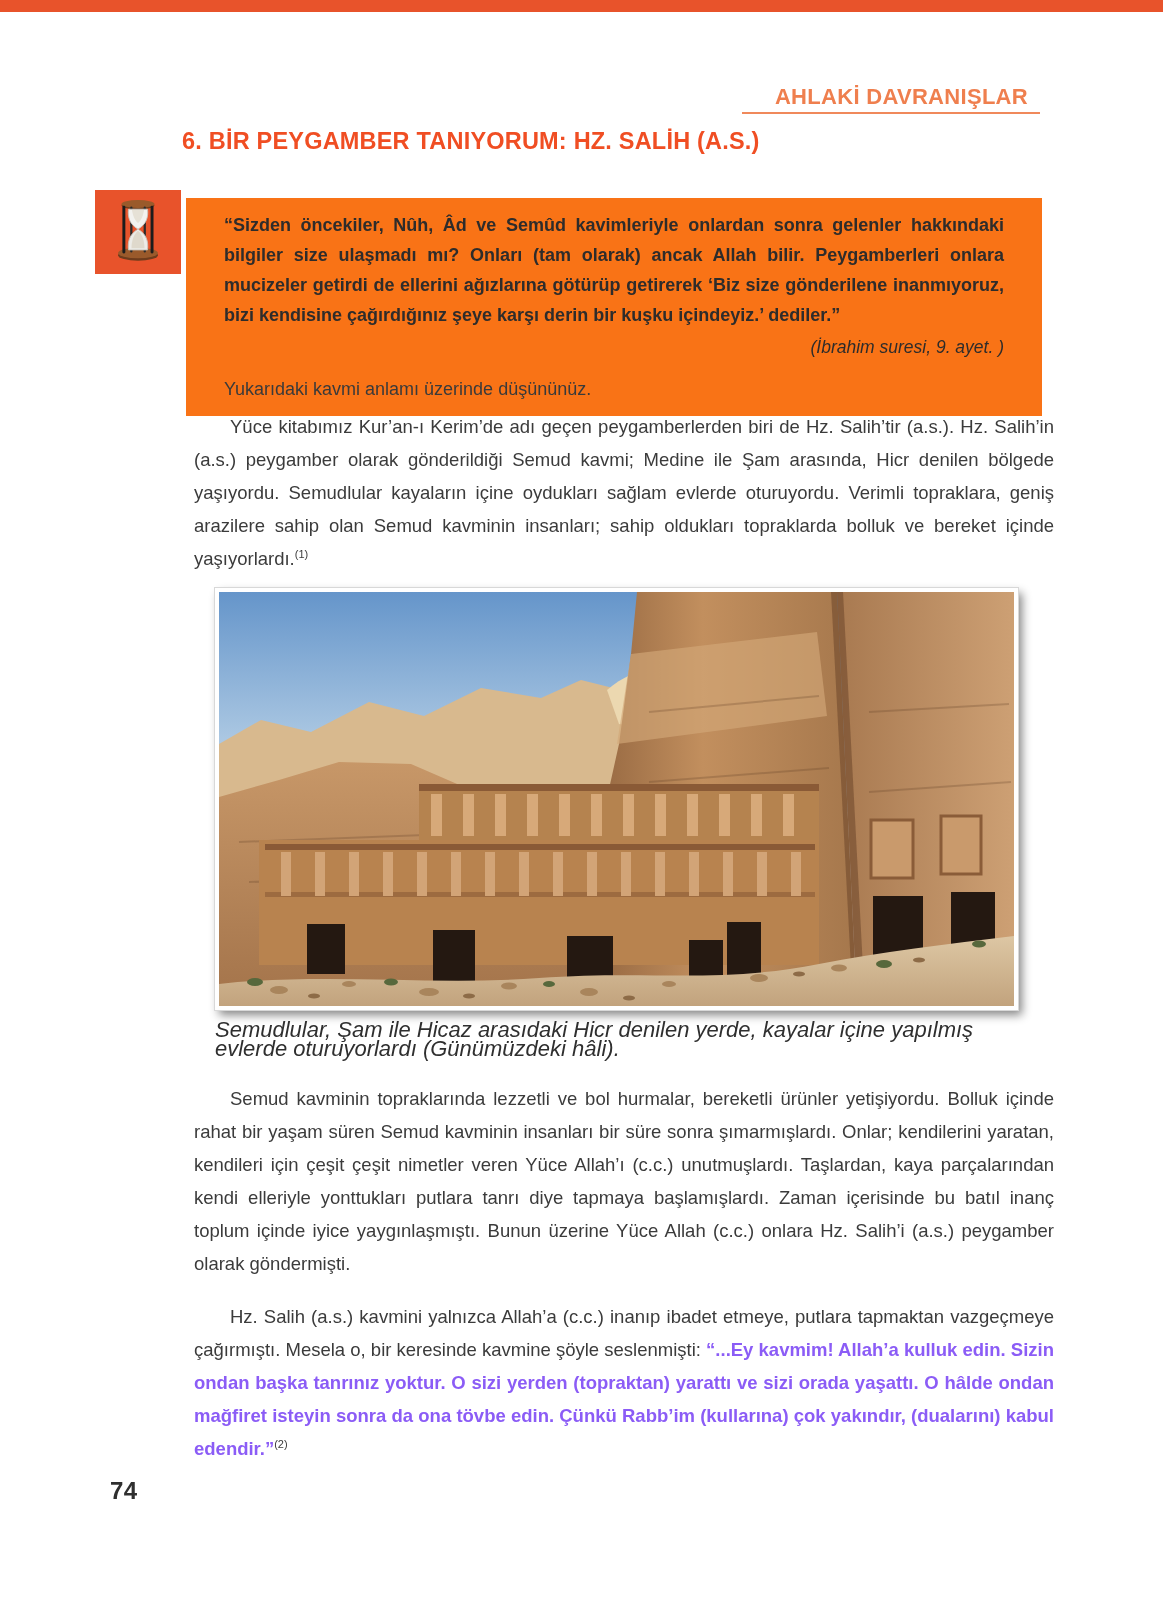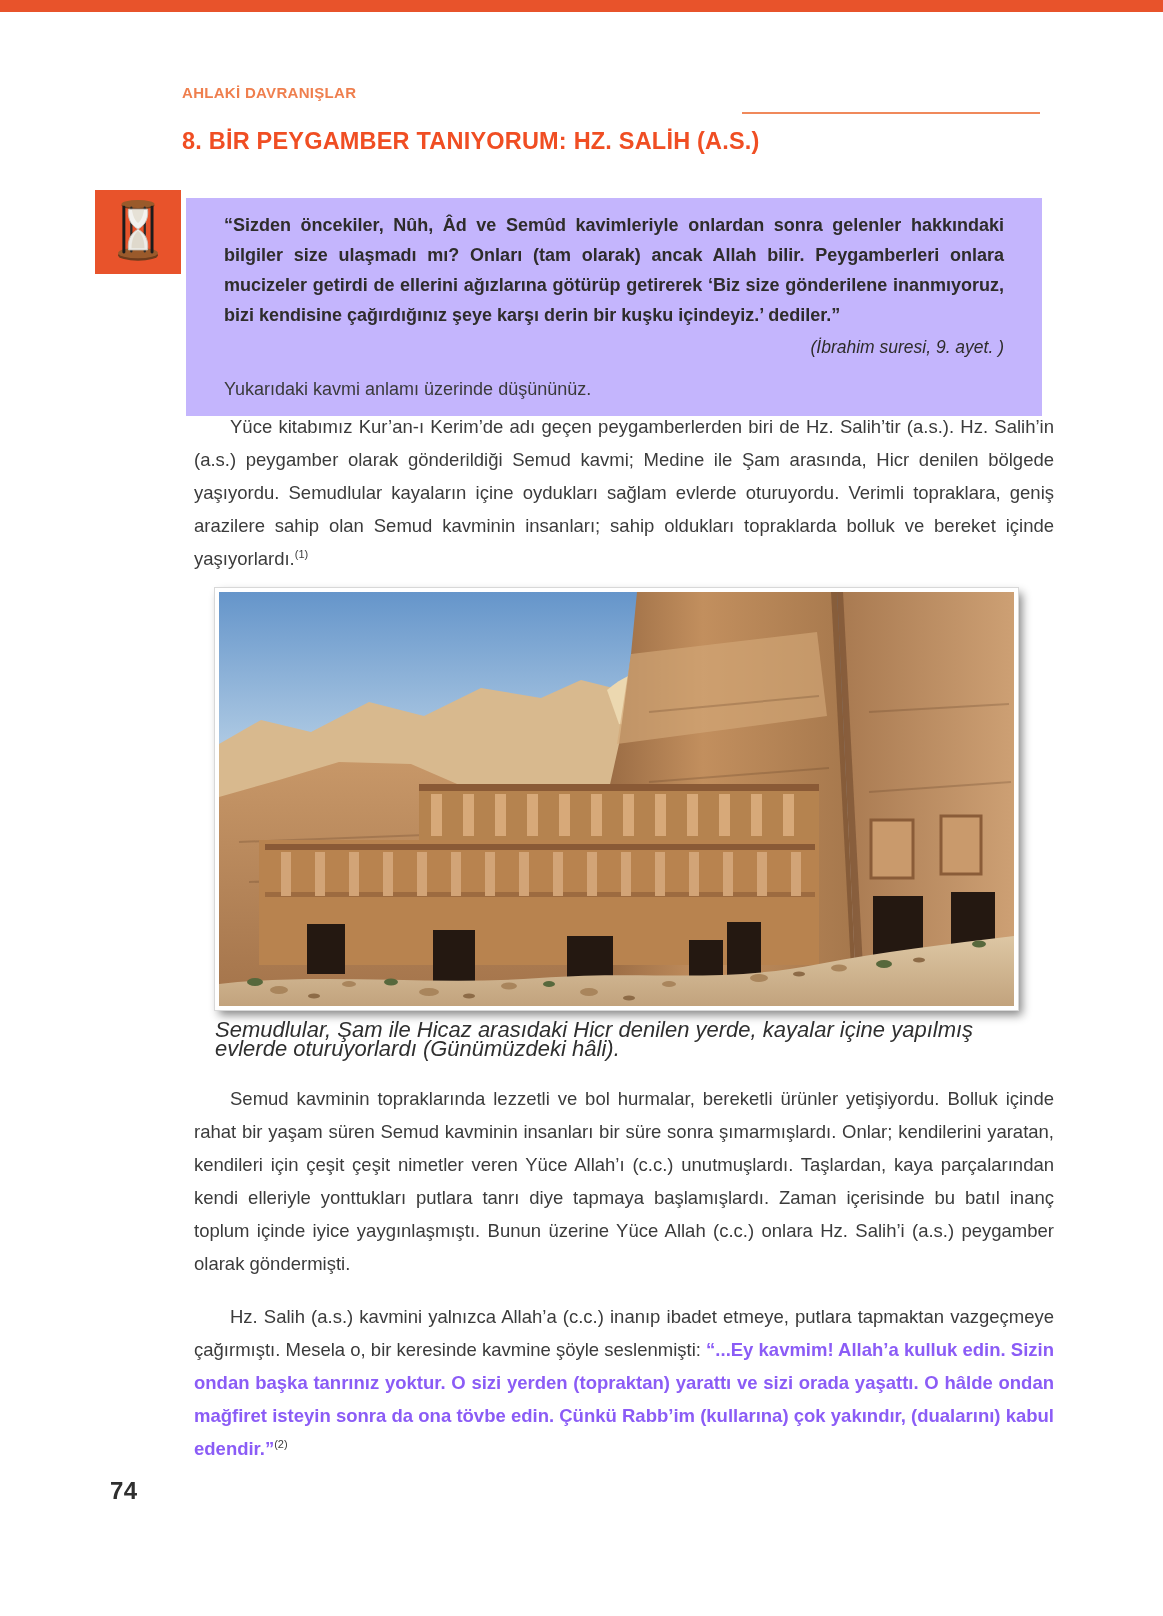--- a/index.html
+++ b/index.html
@@ -8,41 +8,42 @@
     width:1163px;height:1616px;
     background:#ffffff;
     font-family:"Liberation Sans", sans-serif;
     overflow:hidden;
   }
   .topbar{
     position:absolute;left:0;top:0;width:1163px;height:12px;
     background:#e8532b;
   }
   .section-header{
-    position:absolute;top:84px;left:182px;width:858px;
-    font-size:15px;font-weight:700;letter-spacing:.3px;
+    position:absolute;top:84px;left:170px;width:858px;
+    text-align:right;
+    font-size:22px;font-weight:700;letter-spacing:.3px;
     color:#ef7f4e;
   }
   .section-underline{
     position:absolute;top:112px;left:742px;width:298px;height:2px;
     background:#f0895b;
   }
   .page-title{
     position:absolute;top:128px;left:182px;width:880px;
     font-size:23.5px;font-weight:800;letter-spacing:.2px;
     color:#f04e23;
   }
   .icon-box{
     position:absolute;left:95px;top:190px;width:86px;height:84px;
     background:#e8532b;
     display:flex;align-items:center;justify-content:center;
   }
   .quote-box{
     position:absolute;left:186px;top:198px;width:856px;
-    background:#c4b5fd;
+    background:#f97316;
     box-sizing:border-box;
     padding:12px 38px 12px 38px;
   }
   .quote-text{
     font-size:18px;font-weight:700;color:#2e2c2b;
     line-height:30px;text-align:justify;margin:0;
   }
   .quote-source{
     font-size:17.5px;font-style:italic;font-weight:500;color:#2e2c2b;
     text-align:right;line-height:30px;margin:2px 0 12px 0;
@@ -87,21 +88,21 @@
 </head>
 <body>
 
 <div class="page">
 
   <div class="topbar"></div>
 
   <div class="section-header">AHLAKİ DAVRANIŞLAR</div>
   <div class="section-underline"></div>
 
-  <h1 class="page-title" style="margin:0;">8.  BİR PEYGAMBER TANIYORUM: HZ. SALİH (A.S.)</h1>
+  <h1 class="page-title" style="margin:0;">6.  BİR PEYGAMBER TANIYORUM: HZ. SALİH (A.S.)</h1>
 
   <div class="icon-box">
     <span>
       <svg width="52" height="66" viewBox="0 0 60 74" aria-hidden="true">
         <ellipse cx="30" cy="66" rx="23" ry="6.5" fill="#6e3c1c"></ellipse>
         <ellipse cx="30" cy="63.5" rx="23" ry="6" fill="#9a5a2b"></ellipse>
         <ellipse cx="30" cy="8.5" rx="19" ry="5" fill="#6e3c1c"></ellipse>
         <ellipse cx="30" cy="7" rx="19" ry="4.5" fill="#9a5a2b"></ellipse>
         <rect x="12" y="9" width="3.4" height="55" rx="1.5" fill="#1c1c1c"></rect>
         <rect x="44.5" y="9" width="3.4" height="55" rx="1.5" fill="#1c1c1c"></rect>

